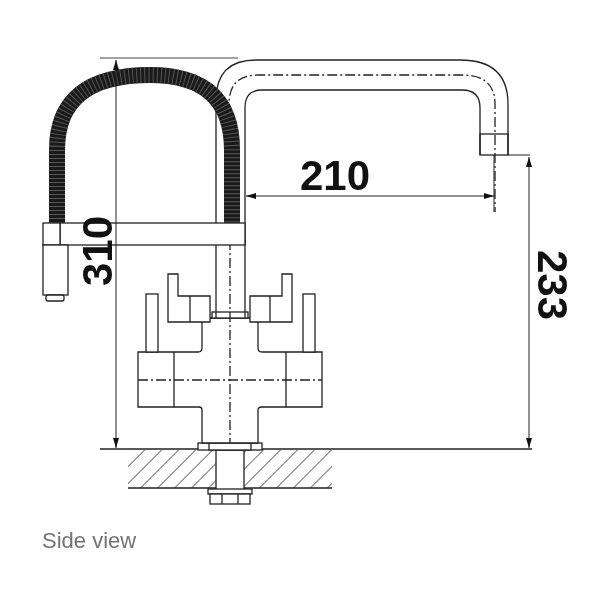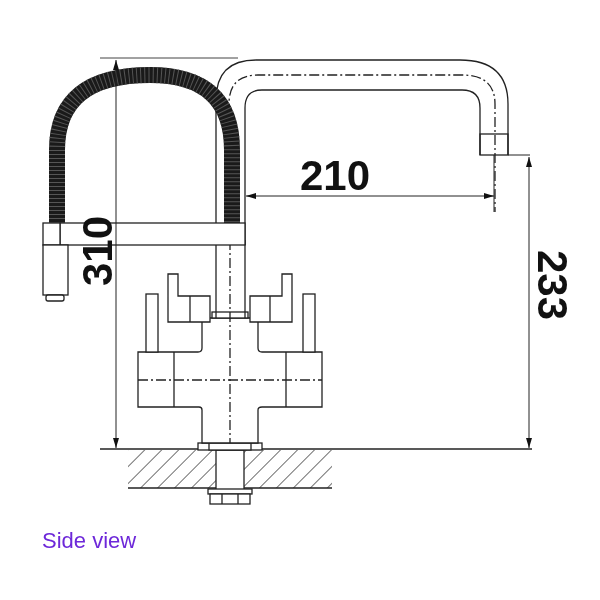--- a/index.html
+++ b/index.html
@@ -1,18 +1,18 @@
 <!DOCTYPE html>
 <html><head>
 <meta charset="utf-8">
 <style>
   html, body { margin: 0; padding: 0; background: #ffffff; }
   body { width: 600px; height: 600px; position: relative; overflow: hidden; font-family: "Liberation Sans", sans-serif; }
   svg { position: absolute; left: 0; top: 0; }
-  .caption { position: absolute; left: 42px; top: 528px; font-size: 22px; color: #6d28d9; font-family: "Liberation Sans", sans-serif; }
+  .caption { position: absolute; left: 42px; top: 528px; font-size: 22px; color: #737373; font-family: "Liberation Sans", sans-serif; }
   .dimtext { font-family: "Liberation Sans", sans-serif; font-weight: bold; fill: #111; }
 </style>
 </head>
 <body>
 
 <svg width="600" height="600" viewBox="0 0 600 600">
   <defs>
     <marker id="arr" viewBox="0 0 10 10" refX="10" refY="5" markerWidth="10" markerHeight="10" orient="auto-start-reverse" markerUnits="userSpaceOnUse">
       <path d="M0,2 L10,5 L0,8 Z" fill="#111"></path>
     </marker>

